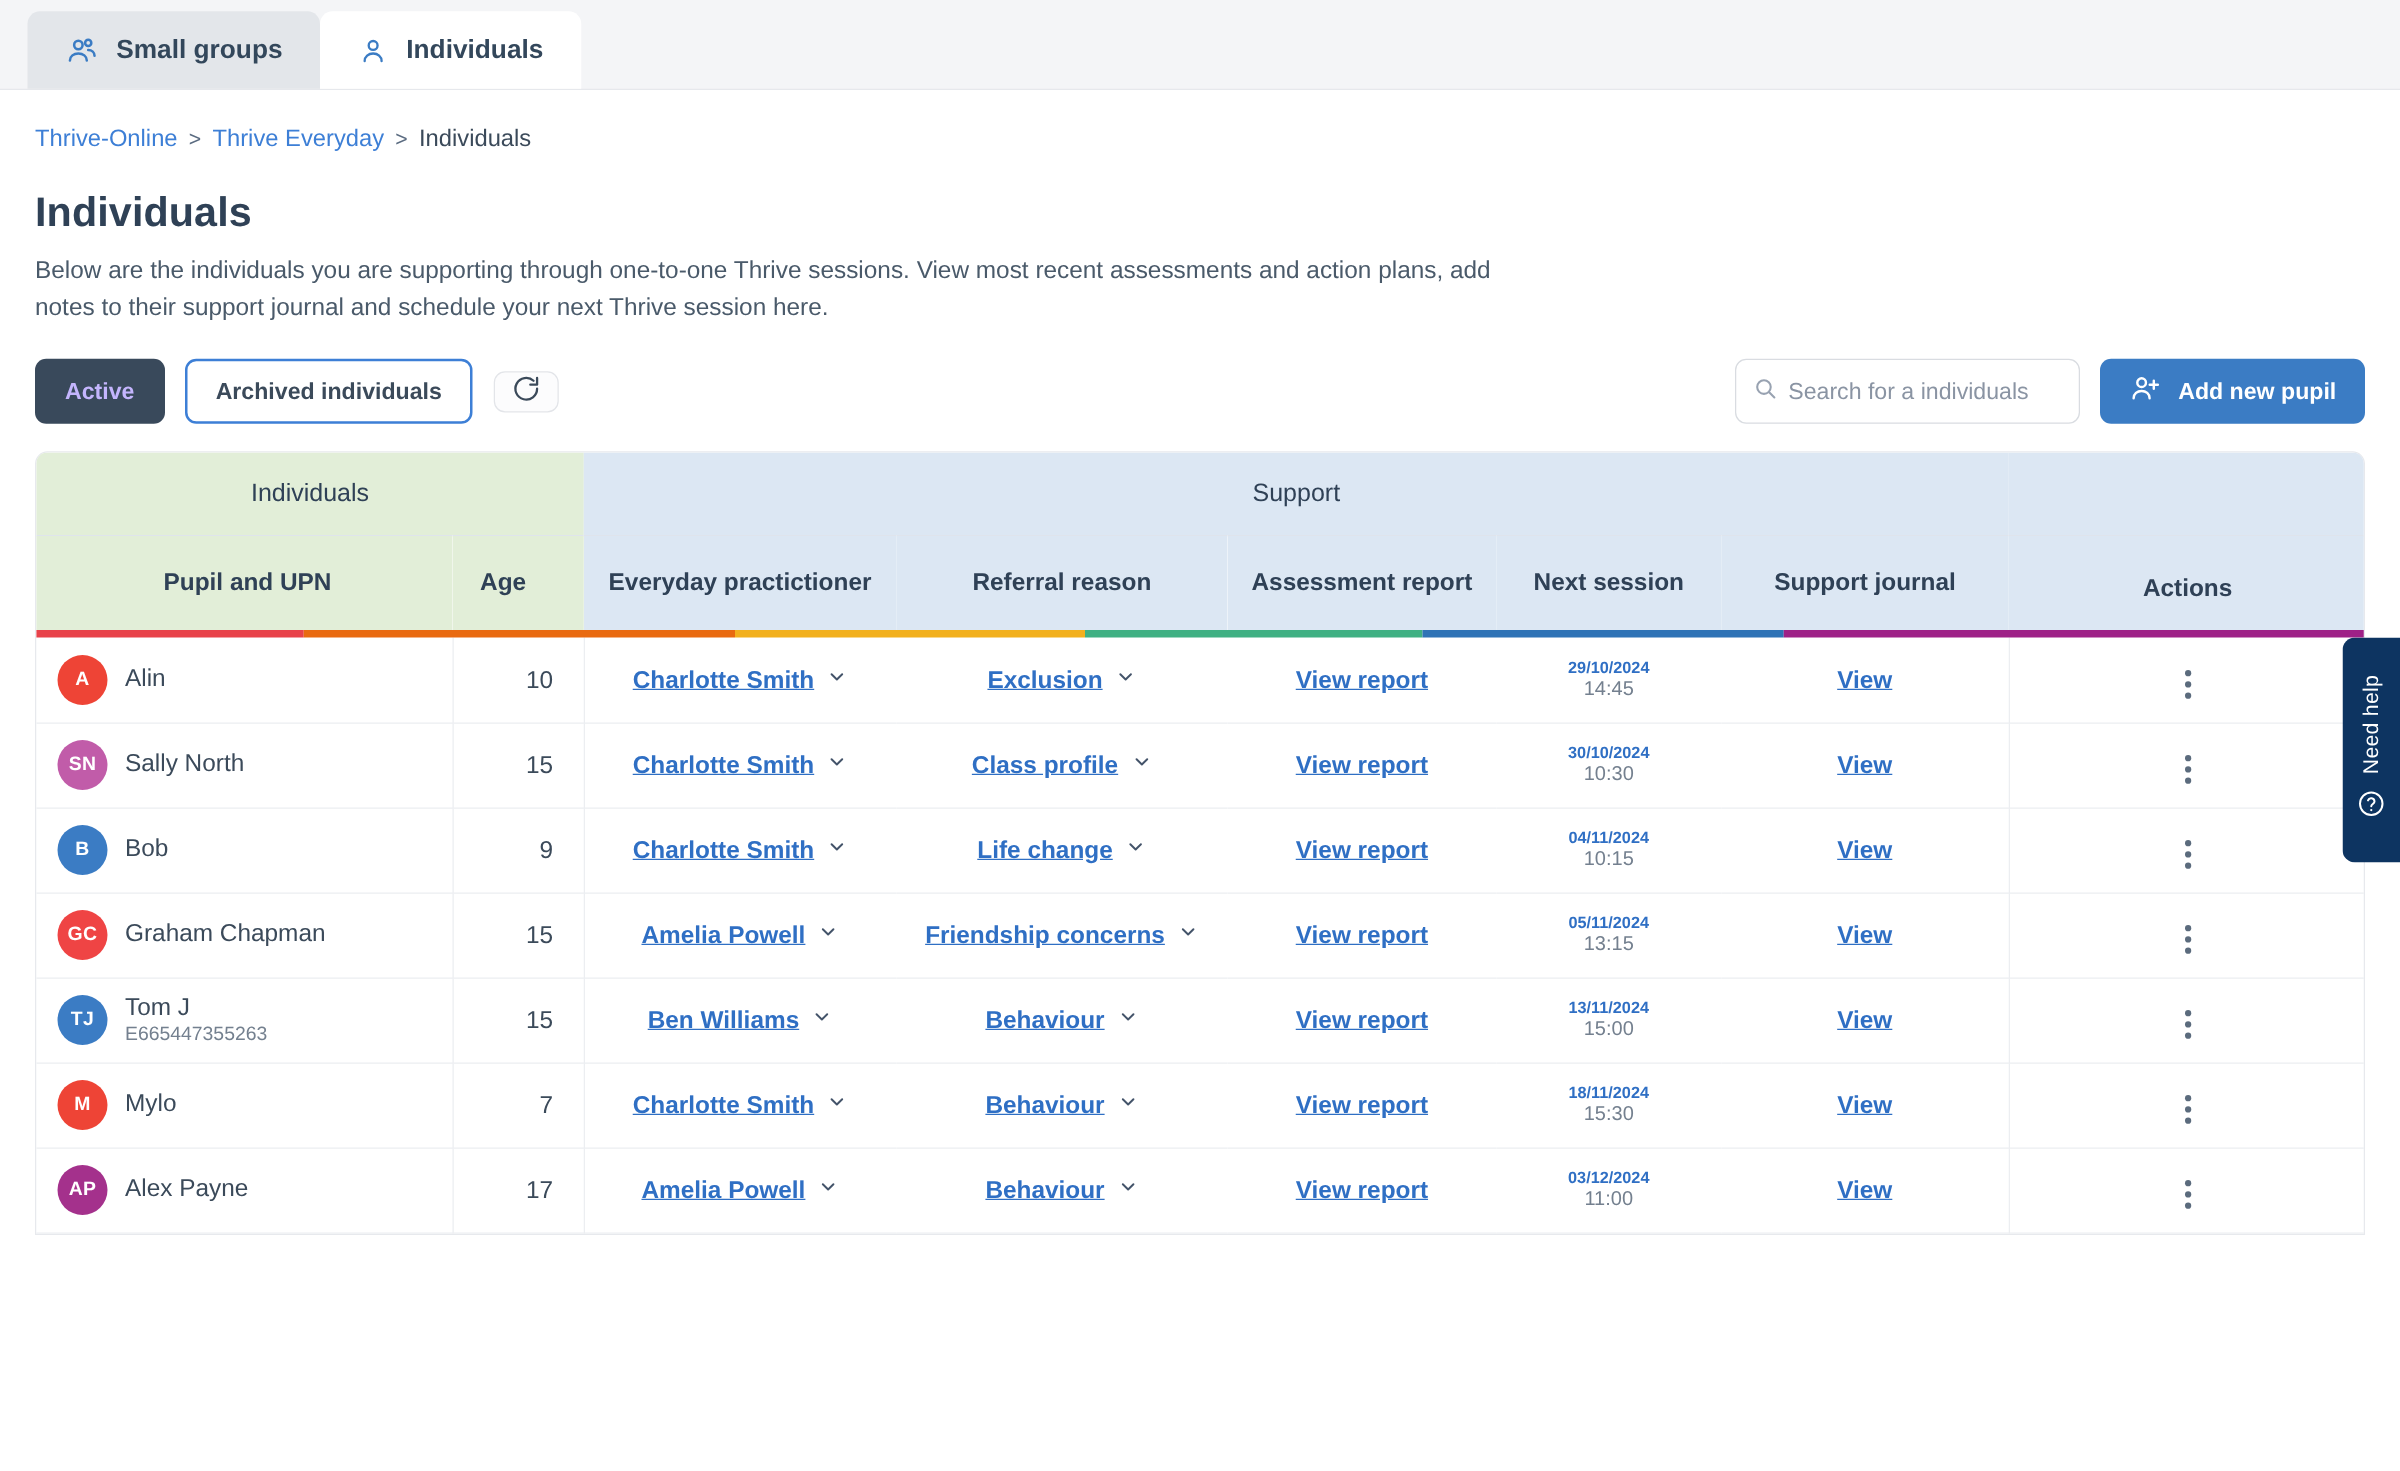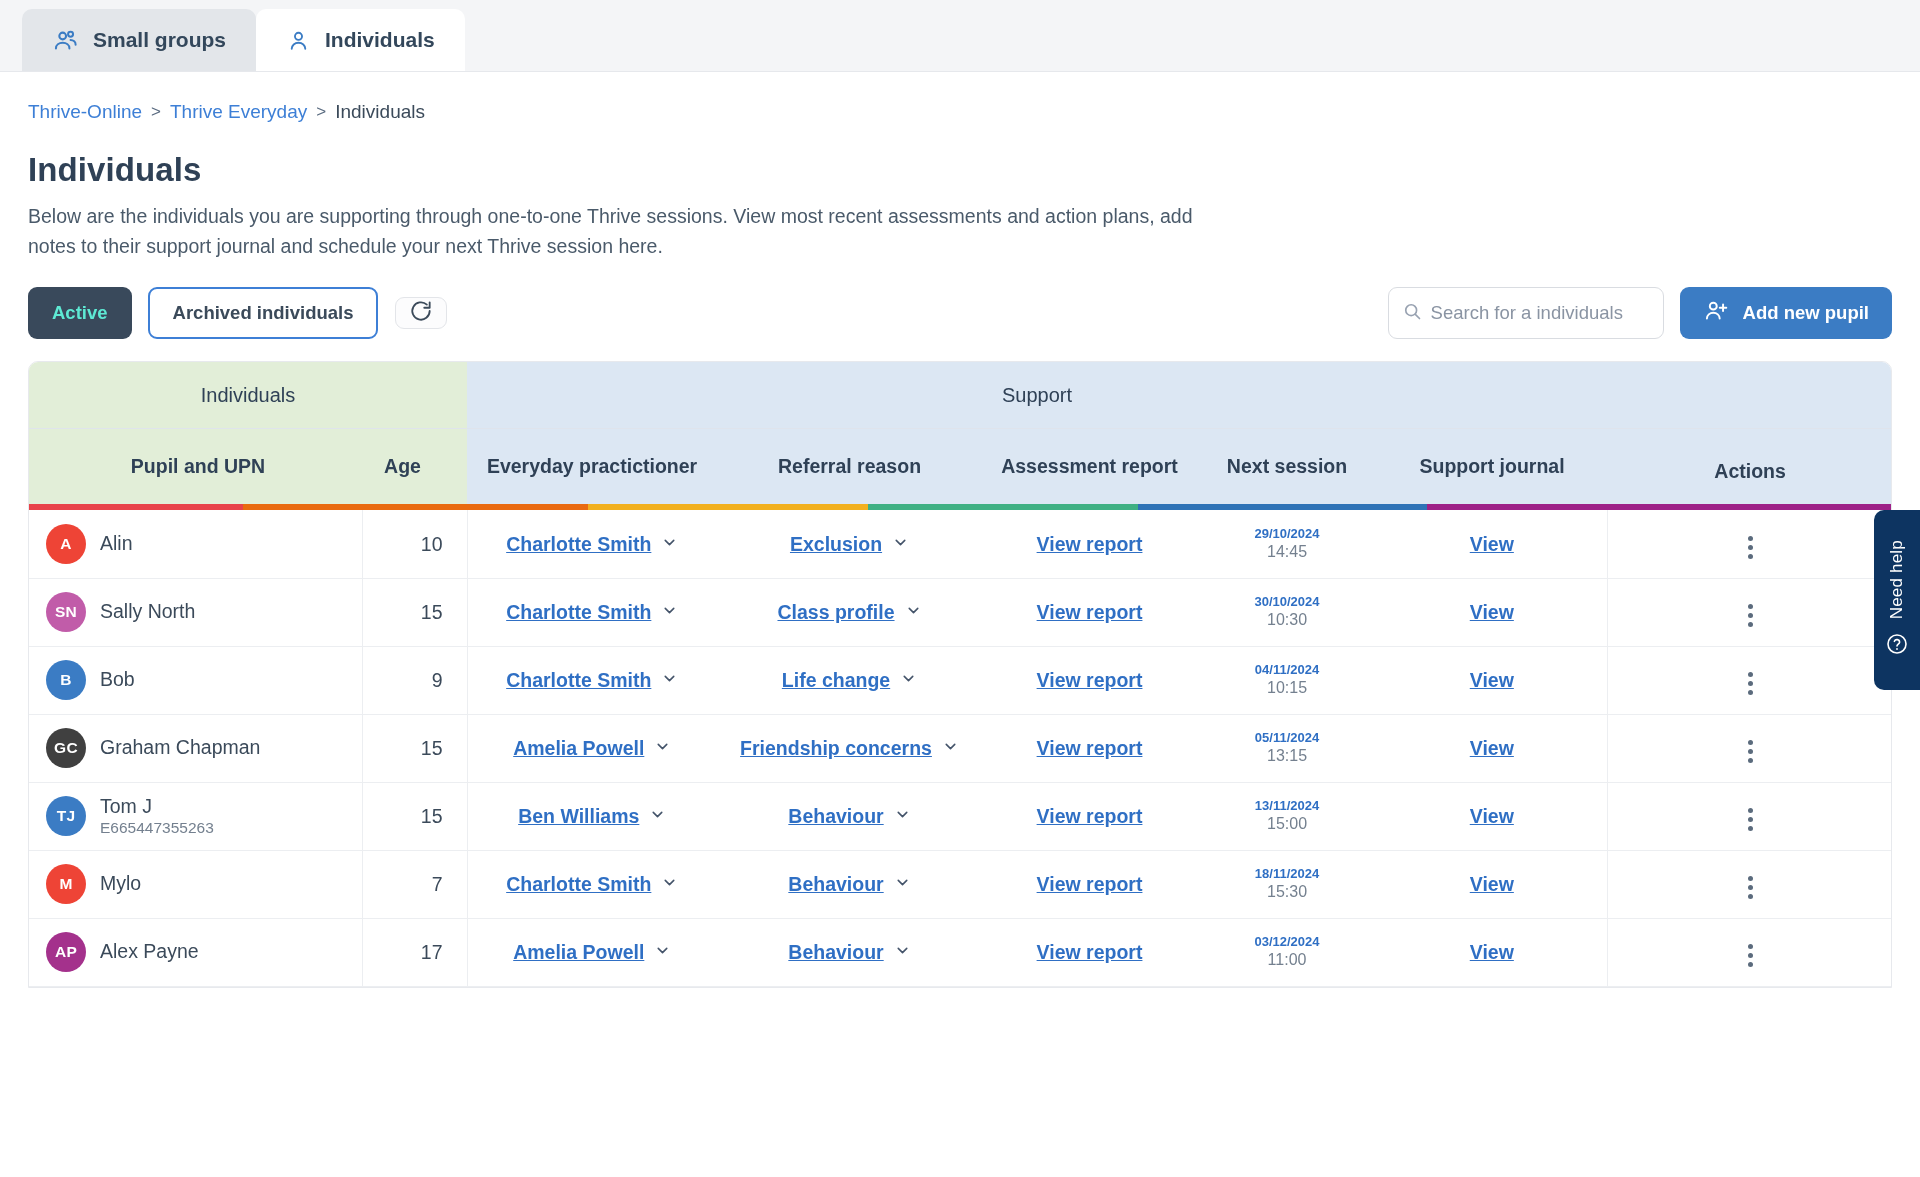--- a/index.html
+++ b/index.html
@@ -80,21 +80,21 @@
     font-size: 18.5px;
     font-weight: 700;
     display: inline-flex;
     align-items: center;
     justify-content: center;
     cursor: pointer;
     user-select: none;
   }
   .btn-active {
     background: #39495b;
-    color: #5eead4;
+    color: #c4b5fd;
     padding: 0 24px;
     border: none;
   }
   .btn-archived {
     background: #ffffff;
     color: #3b4a5a;
     border: 2px solid #3d7fd6;
     padding: 0 23px;
     margin-left: 16px;
   }
@@ -482,21 +482,21 @@
             <td class="col-journal"><a class="link">View</a></td>
             <td><span class="kebab">
                 <i></i>
                 <i></i>
                 <i></i>
               </span></td>
           </tr>
           <tr>
             <td class="col-pupil">
               <div class="pupil-cell">
-                <span class="avatar" style="background:#404040">GC</span>
+                <span class="avatar" style="background:#ef4444">GC</span>
                 <span class="pupil-text">
                   <span class="pupil-name">Graham Chapman</span>
                 </span>
               </div>
             </td>
             <td class="col-age">15</td>
             <td><span class="link-chev">
                 <a class="link">Amelia Powell</a>
                 <span><svg class="chev" width="17" height="17" viewBox="0 0 24 24" fill="none" stroke="#44546a" stroke-width="2.2" stroke-linecap="round" stroke-linejoin="round">
                     <polyline points="6 9 12 15 18 9"></polyline>

